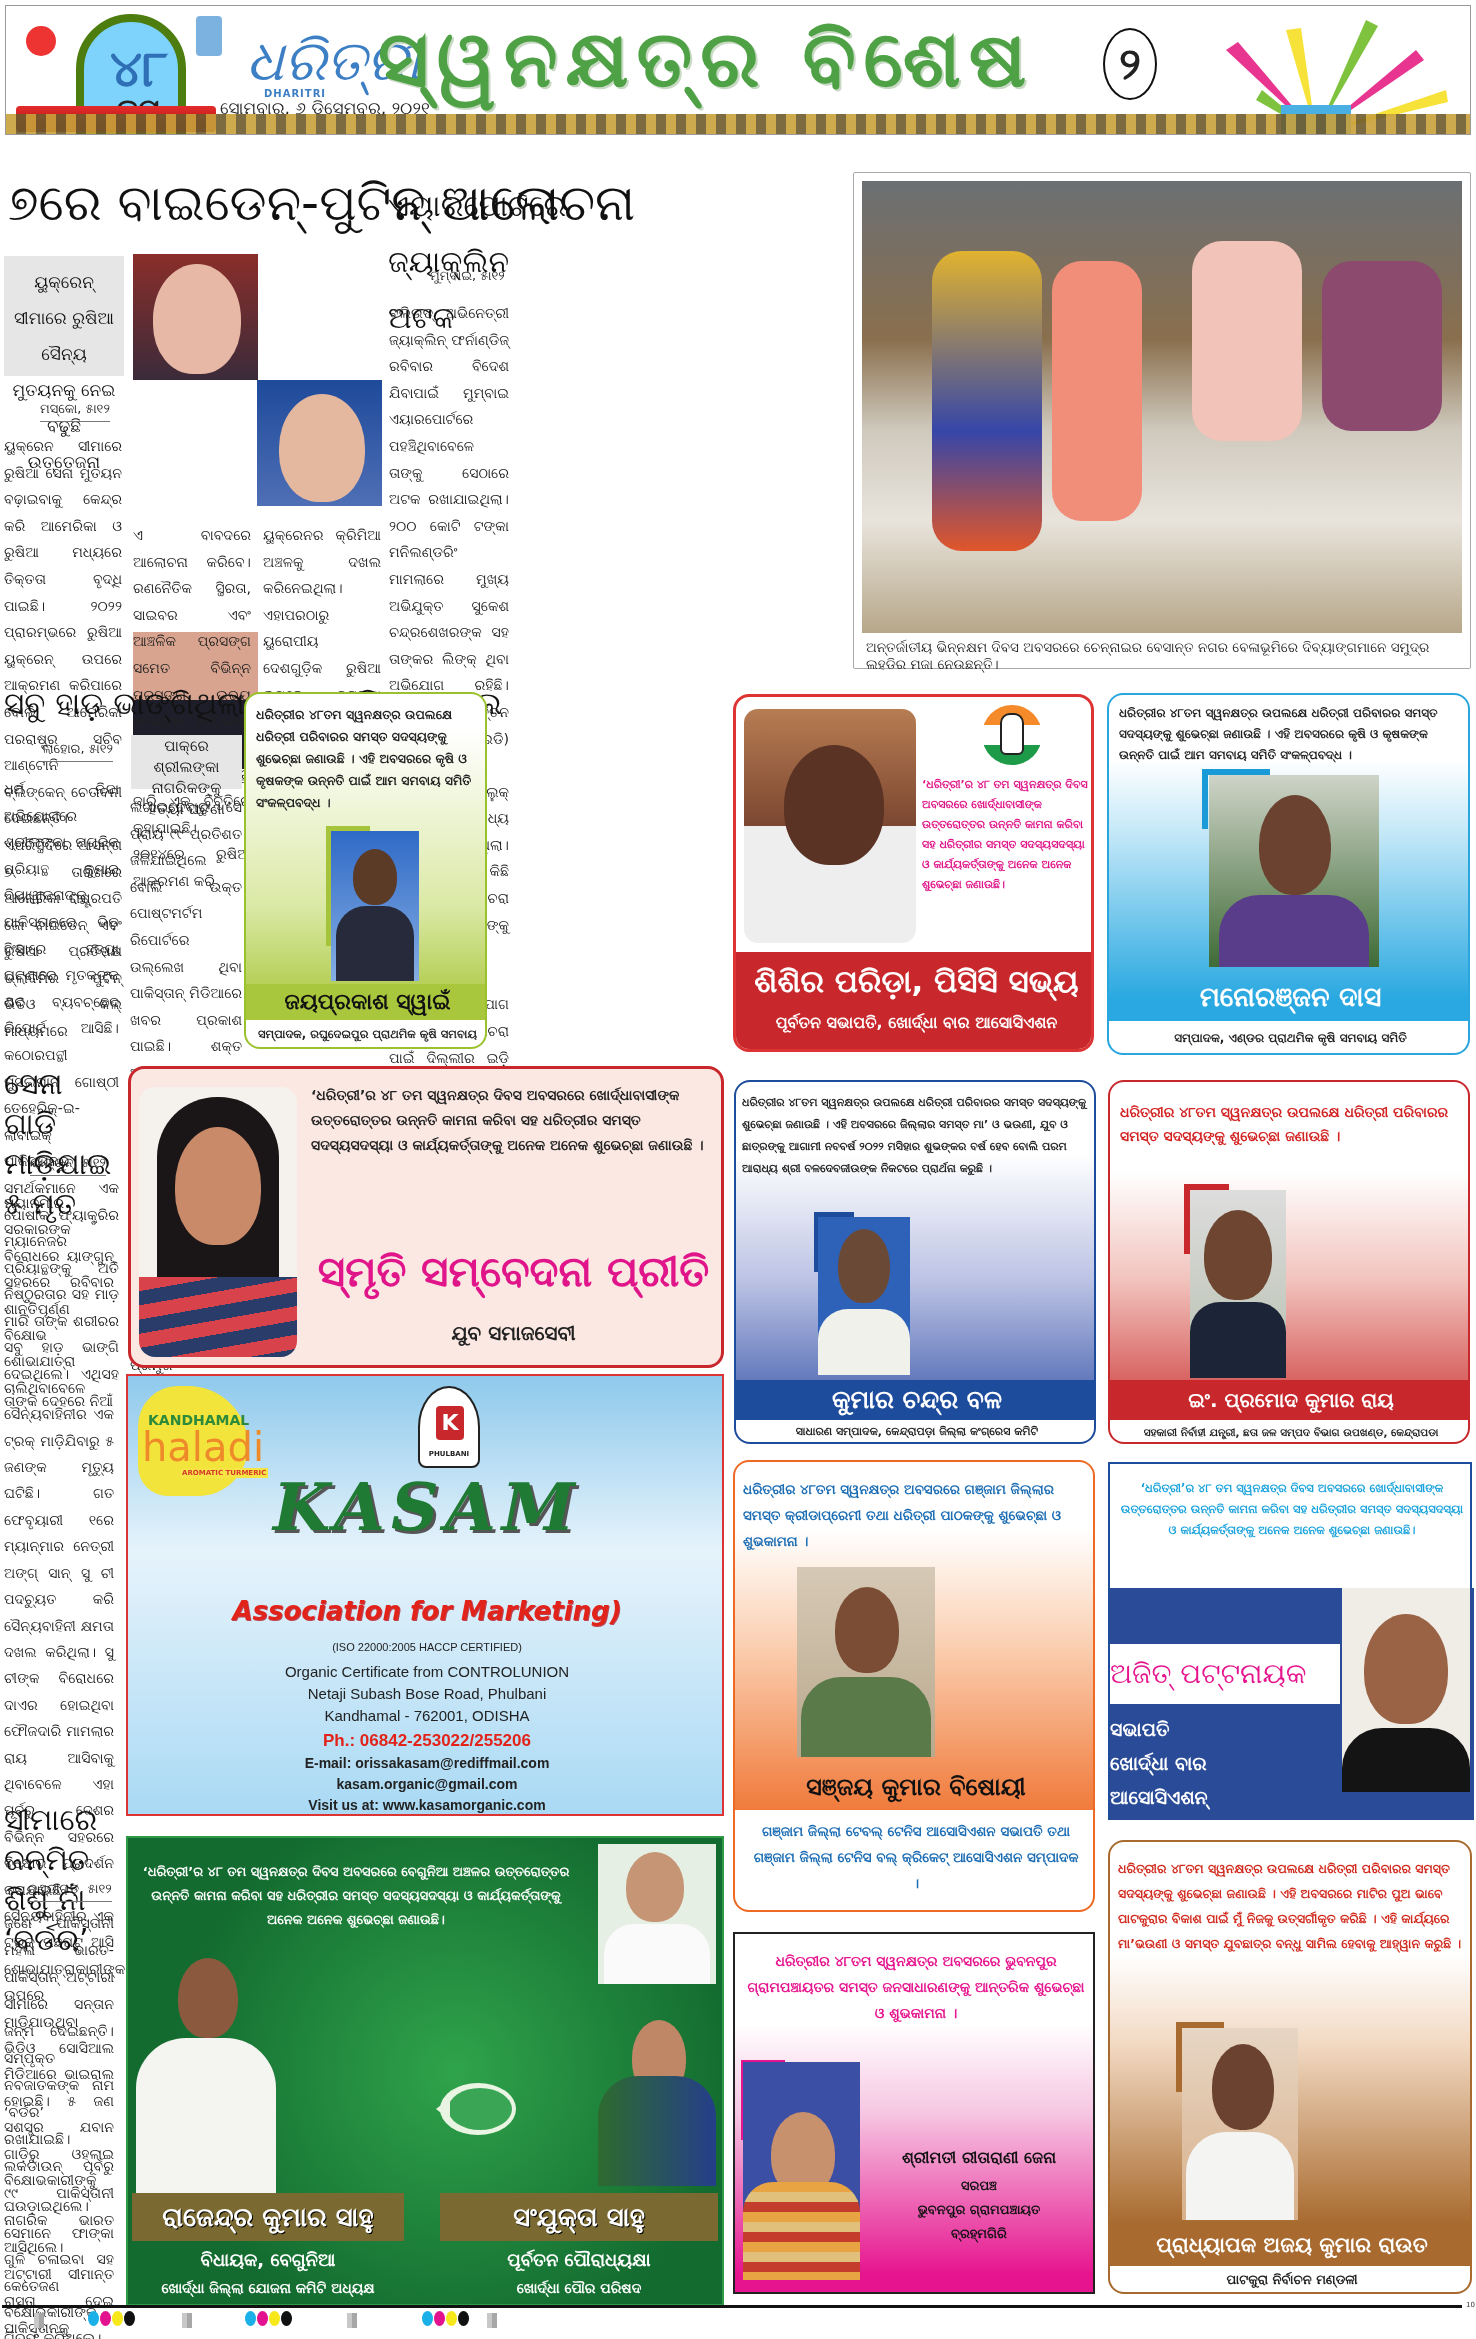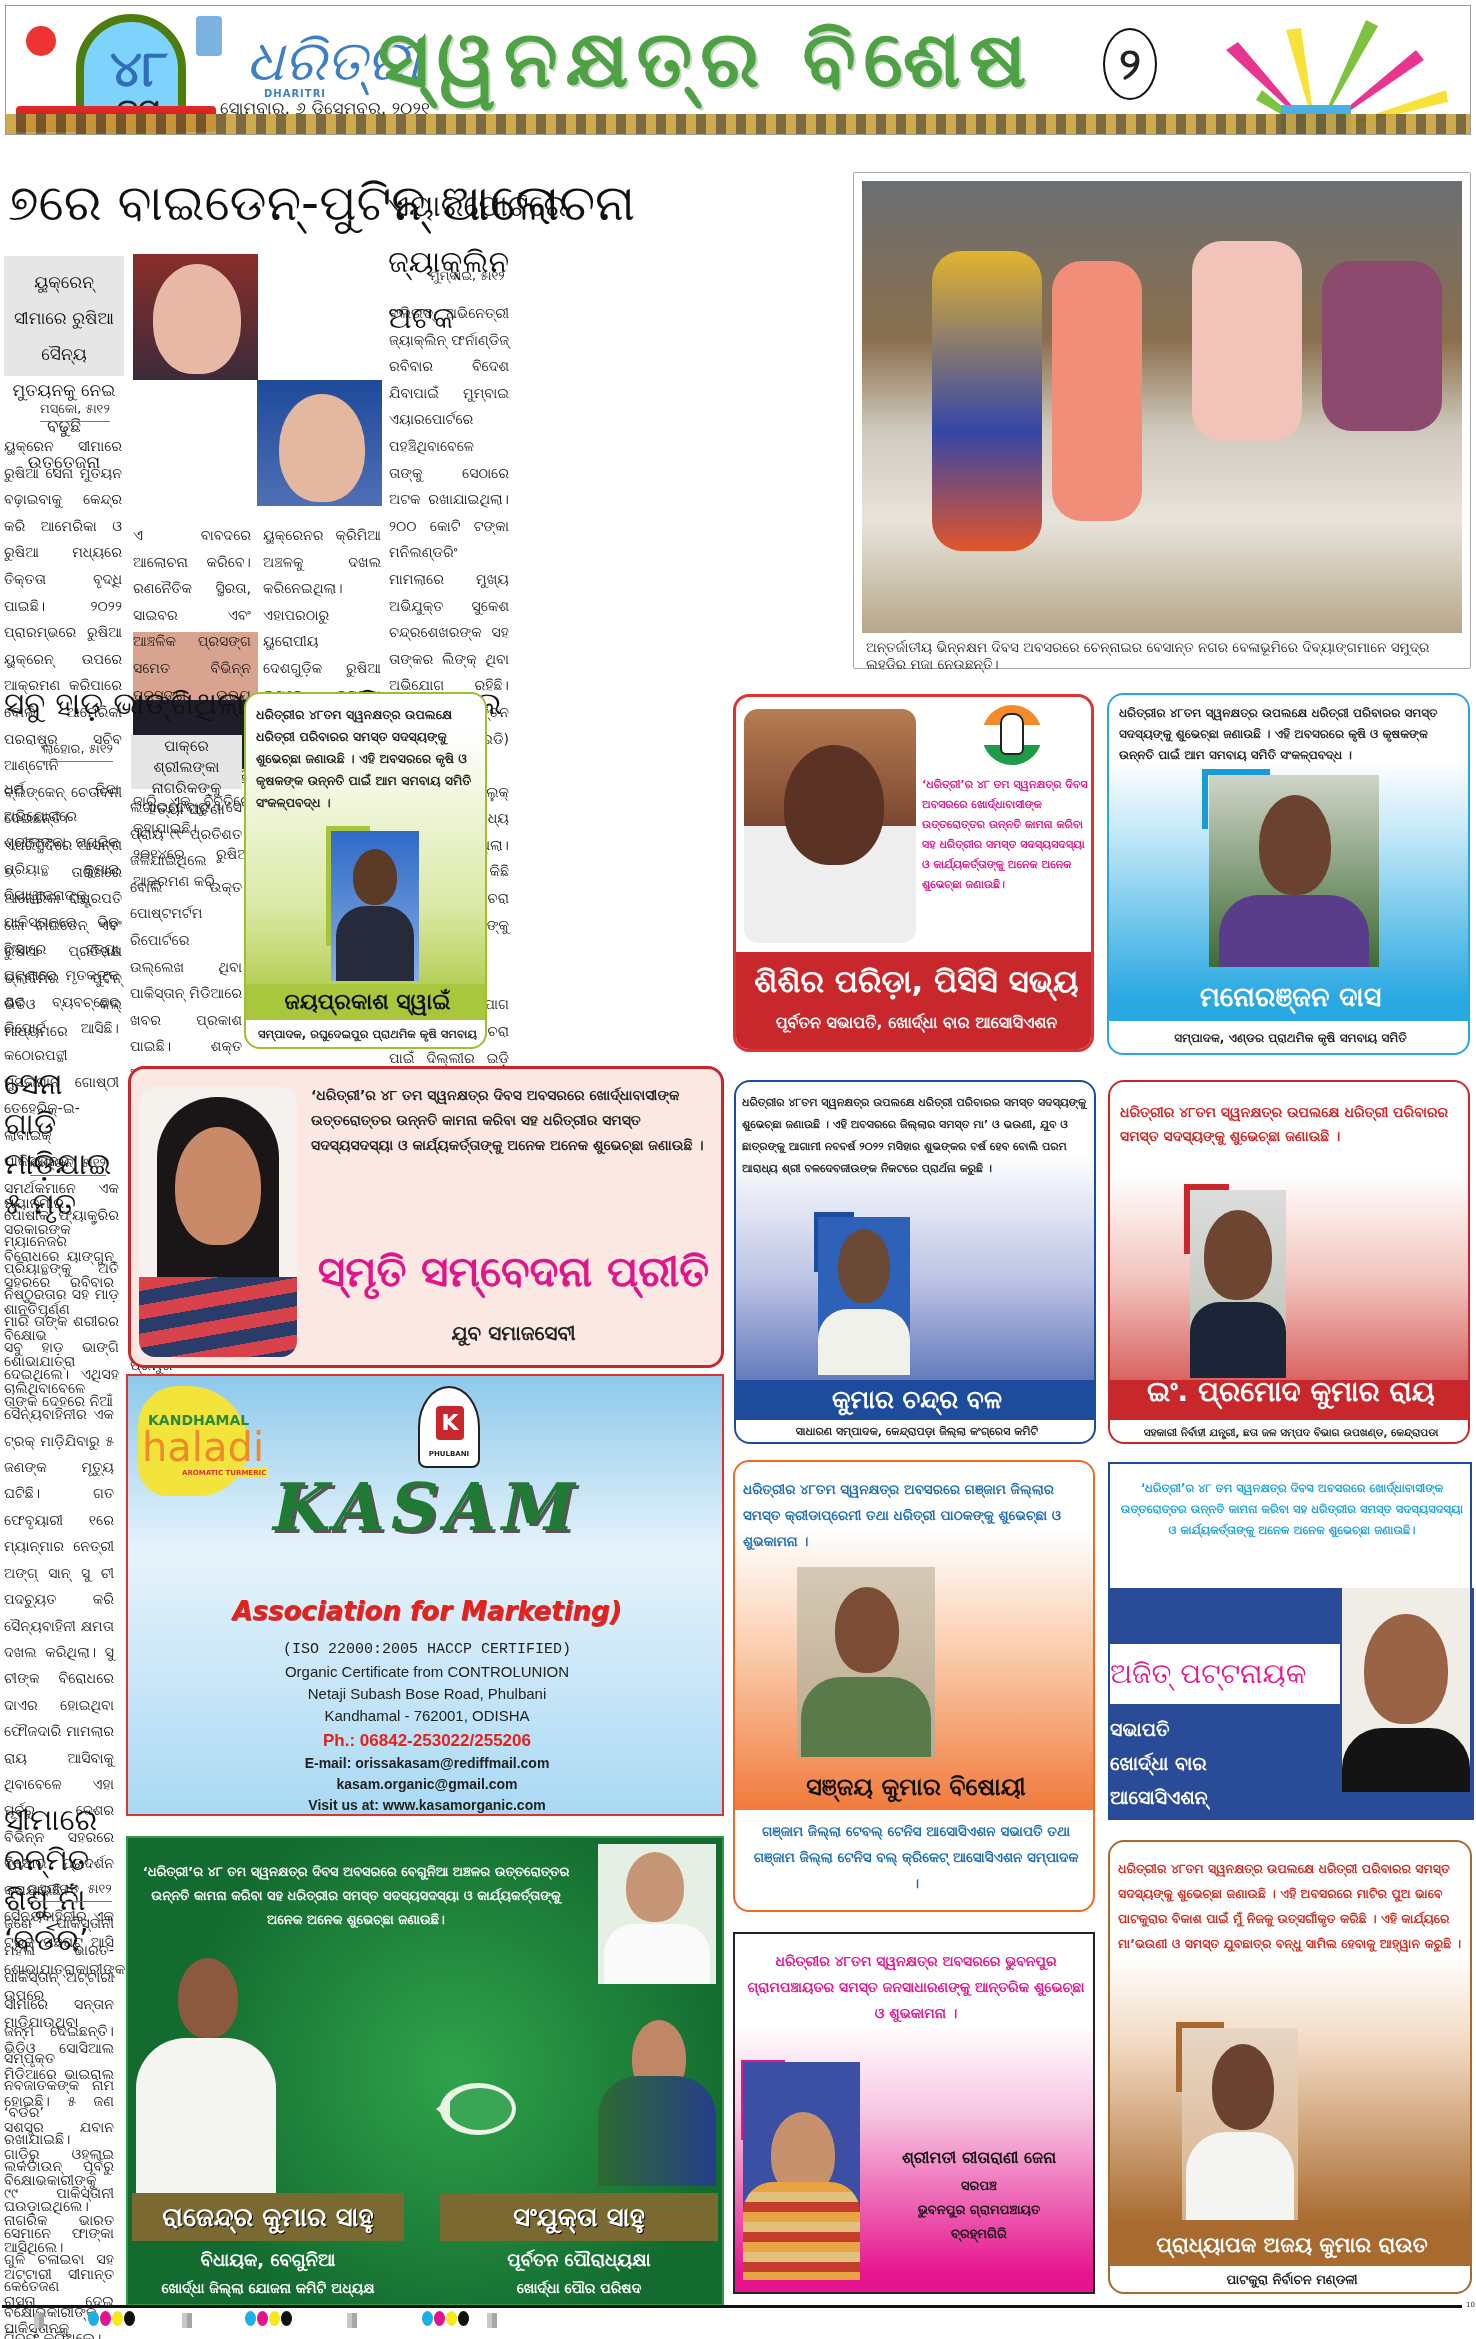--- a/index.html
+++ b/index.html
@@ -188,36 +188,36 @@
 </div>
 
 <div class="ad" style="left:1108px;top:1080px;width:362px;height:364px;border:2px solid #c8282c;background:linear-gradient(#fff 25%,#f2c3bd 55%,#cc3a3a 95%)">
   <div class="msg abs" style="left:10px;top:18px;width:342px;font-size:14px;line-height:24px;color:#d32222">ଧରିତ୍ରୀର ୪୮ତମ ସ୍ୱନକ୍ଷତ୍ର ଉପଲକ୍ଷେ ଧରିତ୍ରୀ ପରିବାରର ସମସ୍ତ ସଦସ୍ୟଙ୍କୁ ଶୁଭେଚ୍ଛା ଜଣାଉଛି ।</div>
   <div class="frame" style="left:74px;top:102px;width:45px;height:70px;border-left:6px solid #c8282c;border-top:6px solid #c8282c"></div>
   <div class="pp" style="left:80px;top:108px;width:96px;height:188px;background:linear-gradient(#ddd,#b8c0b0)">
     <div class="face" style="left:14px;top:20px;width:68px;height:90px;background:#6d4531"></div>
     <div class="abs" style="left:0;top:112px;width:96px;height:80px;background:#1c2538;border-radius:30px 30px 0 0"></div>
   </div>
   <div class="abs" style="left:0;top:298px;width:362px;height:40px;background:#c8282c"></div>
-  <div class="name abs" style="left:0;top:290px;width:362px;font-size:28px;line-height:40px;color:#fff">ଇଂ. ପ୍ରମୋଦ କୁମାର ରାୟ</div>
+  <div class="name abs" style="left:0;top:298px;width:362px;font-size:20px;line-height:40px;color:#fff">ଇଂ. ପ୍ରମୋଦ କୁମାର ରାୟ</div>
   <div class="role abs" style="left:0;top:338px;width:362px;height:24px;font-size:10.5px;line-height:24px;background:#fff;font-weight:bold">ସହକାରୀ ନିର୍ବାହୀ ଯନ୍ତ୍ରୀ, ଛତା ଜଳ ସମ୍ପଦ ବିଭାଗ ଉପଖଣ୍ଡ, କେନ୍ଦ୍ରାପଡା</div>
 </div>
 
 <div class="abs" style="left:126px;top:1374px;width:598px;height:442px;border:2px solid #d33;background:linear-gradient(#8ec9ec,#e6f3fb 40%,#a9d9f4)">
   <div class="abs" style="left:10px;top:10px;width:110px;height:110px;background:#f2e43a;border-radius:40% 60% 50% 30%"></div>
   <div class="abs" style="left:20px;top:36px;font-size:14px;font-weight:bold;color:#2d8a3b">KANDHAMAL</div>
   <div class="abs" style="left:14px;top:48px;font-size:40px;font-weight:normal;color:#ef8a2b">haladi</div>
   <div class="abs" style="left:52px;top:92px;font-size:7px;font-weight:bold;color:#d4382b;background:#f7e445;padding:1px 2px">AROMATIC TURMERIC</div>
   <div class="abs" style="left:290px;top:10px;width:62px;height:82px;border:2px solid #222;border-radius:50% 50% 8px 8px;background:#fff">
     <div style="position:absolute;left:16px;top:18px;width:28px;height:34px;background:#c8282c;border-radius:4px;color:#fff;font-weight:bold;text-align:center;line-height:34px;font-size:22px">K</div>
     <div style="position:absolute;left:0;top:62px;width:58px;text-align:center;font-size:7px;font-weight:bold">PHULBANI</div>
   </div>
   <div class="abs" style="left:0;top:92px;width:598px;text-align:center;font-size:66px;font-weight:bold;font-style:italic;color:#1f7a34;text-shadow:3px 3px 0 #555;letter-spacing:6px;font-family:'DejaVu Serif',serif">KASAM</div>
   <div class="abs" style="left:0;top:220px;width:598px;text-align:center;font-size:26px;font-weight:bold;font-style:italic;color:#e2231a;text-shadow:1px 1px 0 #b45">Association for Marketing)</div>
-  <div class="abs" style="left:0;top:265px;width:598px;text-align:center;font-size:15px;color:#222;font-family:Liberation Mono, monospace">(ISO 22000:2005 HACCP CERTIFIED)</div>
+  <div class="abs" style="left:0;top:265px;width:598px;text-align:center;font-size:11px;color:#222;font-family:Liberation Sans, sans-serif">(ISO 22000:2005 HACCP CERTIFIED)</div>
   <div class="abs" style="left:0;top:287px;width:598px;text-align:center;font-size:15px;color:#222;font-family:'Liberation Sans',sans-serif">Organic Certificate from CONTROLUNION</div>
   <div class="abs" style="left:0;top:309px;width:598px;text-align:center;font-size:15px;color:#222;font-family:'Liberation Sans',sans-serif">Netaji Subash Bose Road, Phulbani</div>
   <div class="abs" style="left:0;top:331px;width:598px;text-align:center;font-size:15px;color:#222;font-family:'Liberation Sans',sans-serif">Kandhamal - 762001, ODISHA</div>
   <div class="abs" style="left:0;top:355px;width:598px;text-align:center;font-size:17px;font-weight:bold;color:#e2231a;font-family:'Liberation Sans',sans-serif">Ph.: 06842-253022/255206</div>
   <div class="abs" style="left:0;top:379px;width:598px;text-align:center;font-size:14px;font-weight:bold;color:#222;font-family:'Liberation Sans',sans-serif">E-mail: orissakasam@rediffmail.com</div>
   <div class="abs" style="left:0;top:400px;width:598px;text-align:center;font-size:14px;font-weight:bold;color:#222;font-family:'Liberation Sans',sans-serif">kasam.organic@gmail.com</div>
   <div class="abs" style="left:0;top:421px;width:598px;text-align:center;font-size:14px;font-weight:bold;color:#222;font-family:'Liberation Sans',sans-serif">Visit us at: www.kasamorganic.com</div>
 </div>
 
 <div class="ad" style="left:733px;top:1460px;width:362px;height:452px;border:2px solid #ee6a24;background:linear-gradient(#fff 15%,#fbd1b4 40%,#ee6a24 85%)">

